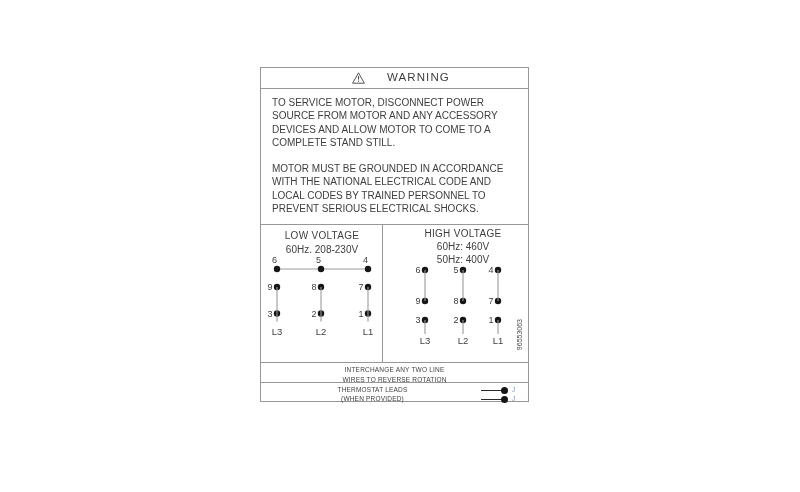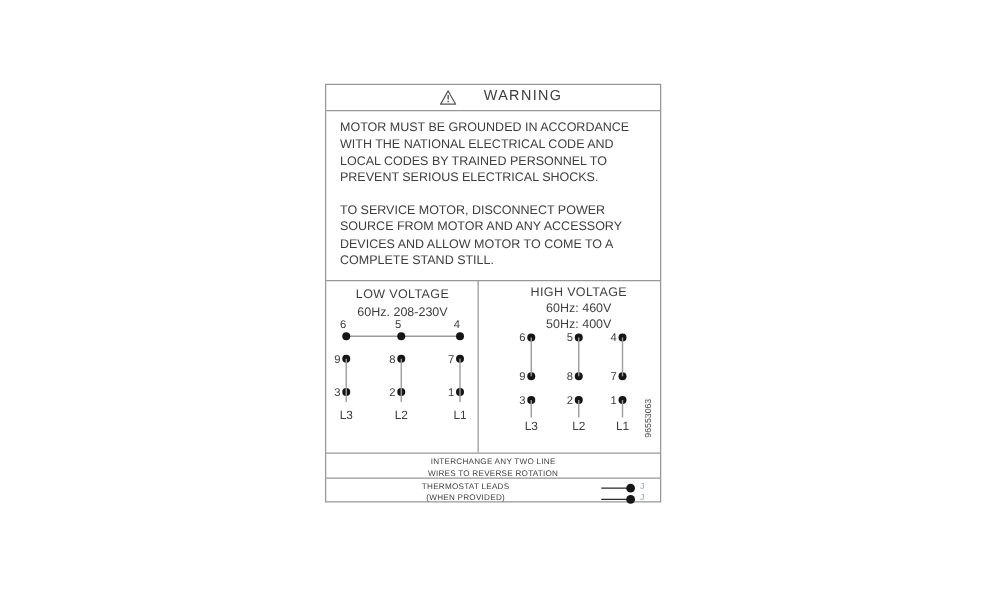--- a/index.html
+++ b/index.html
@@ -46,28 +46,28 @@
     <div class="hdr">
       <svg class="hdr-icon" viewBox="0 0 13 12">
         <polygon points="6.5,0.8 12.4,11.2 0.6,11.2" fill="none" stroke="#555555" stroke-width="1"></polygon>
         <rect x="6" y="4" width="1.1" height="3.6" fill="#555555"></rect>
         <rect x="6" y="8.6" width="1.1" height="1.2" fill="#555555"></rect>
       </svg>
       <span class="hdr-title">WARNING</span>
     </div>
 
     <div class="warn-text">
+      <p>TO SERVICE MOTOR, DISCONNECT POWER
+SOURCE FROM MOTOR AND ANY ACCESSORY
+DEVICES AND ALLOW MOTOR TO COME TO A
+COMPLETE STAND STILL.</p>
       <p>MOTOR MUST BE GROUNDED IN ACCORDANCE
 WITH THE NATIONAL ELECTRICAL CODE AND
 LOCAL CODES BY TRAINED PERSONNEL TO
 PREVENT SERIOUS ELECTRICAL SHOCKS.</p>
-      <p>TO SERVICE MOTOR, DISCONNECT POWER
-SOURCE FROM MOTOR AND ANY ACCESSORY
-DEVICES AND ALLOW MOTOR TO COME TO A
-COMPLETE STAND STILL.</p>
     </div>
 
     <div class="volt-sep"></div>
     <div class="volt-divider"></div>
 
     <svg id="svg-low" class="diagram-svg" width="121" height="137">
         <text x="61" y="13.5" text-anchor="middle" style="font-family:&quot;Liberation Sans&quot;,sans-serif;fill:#3e3e3e;font-size:10px;letter-spacing:0.3px;">LOW VOLTAGE</text>
         <text x="61" y="27.5" text-anchor="middle" style="font-family:&quot;Liberation Sans&quot;,sans-serif;fill:#3e3e3e;font-size:10px;">60Hz. 208-230V</text>
         <line x1="16" y1="44" x2="107" y2="44" stroke="#9b9b9b" stroke-width="1.2"></line>
         <circle cx="16" cy="44" r="3.2" fill="#161616"></circle>

